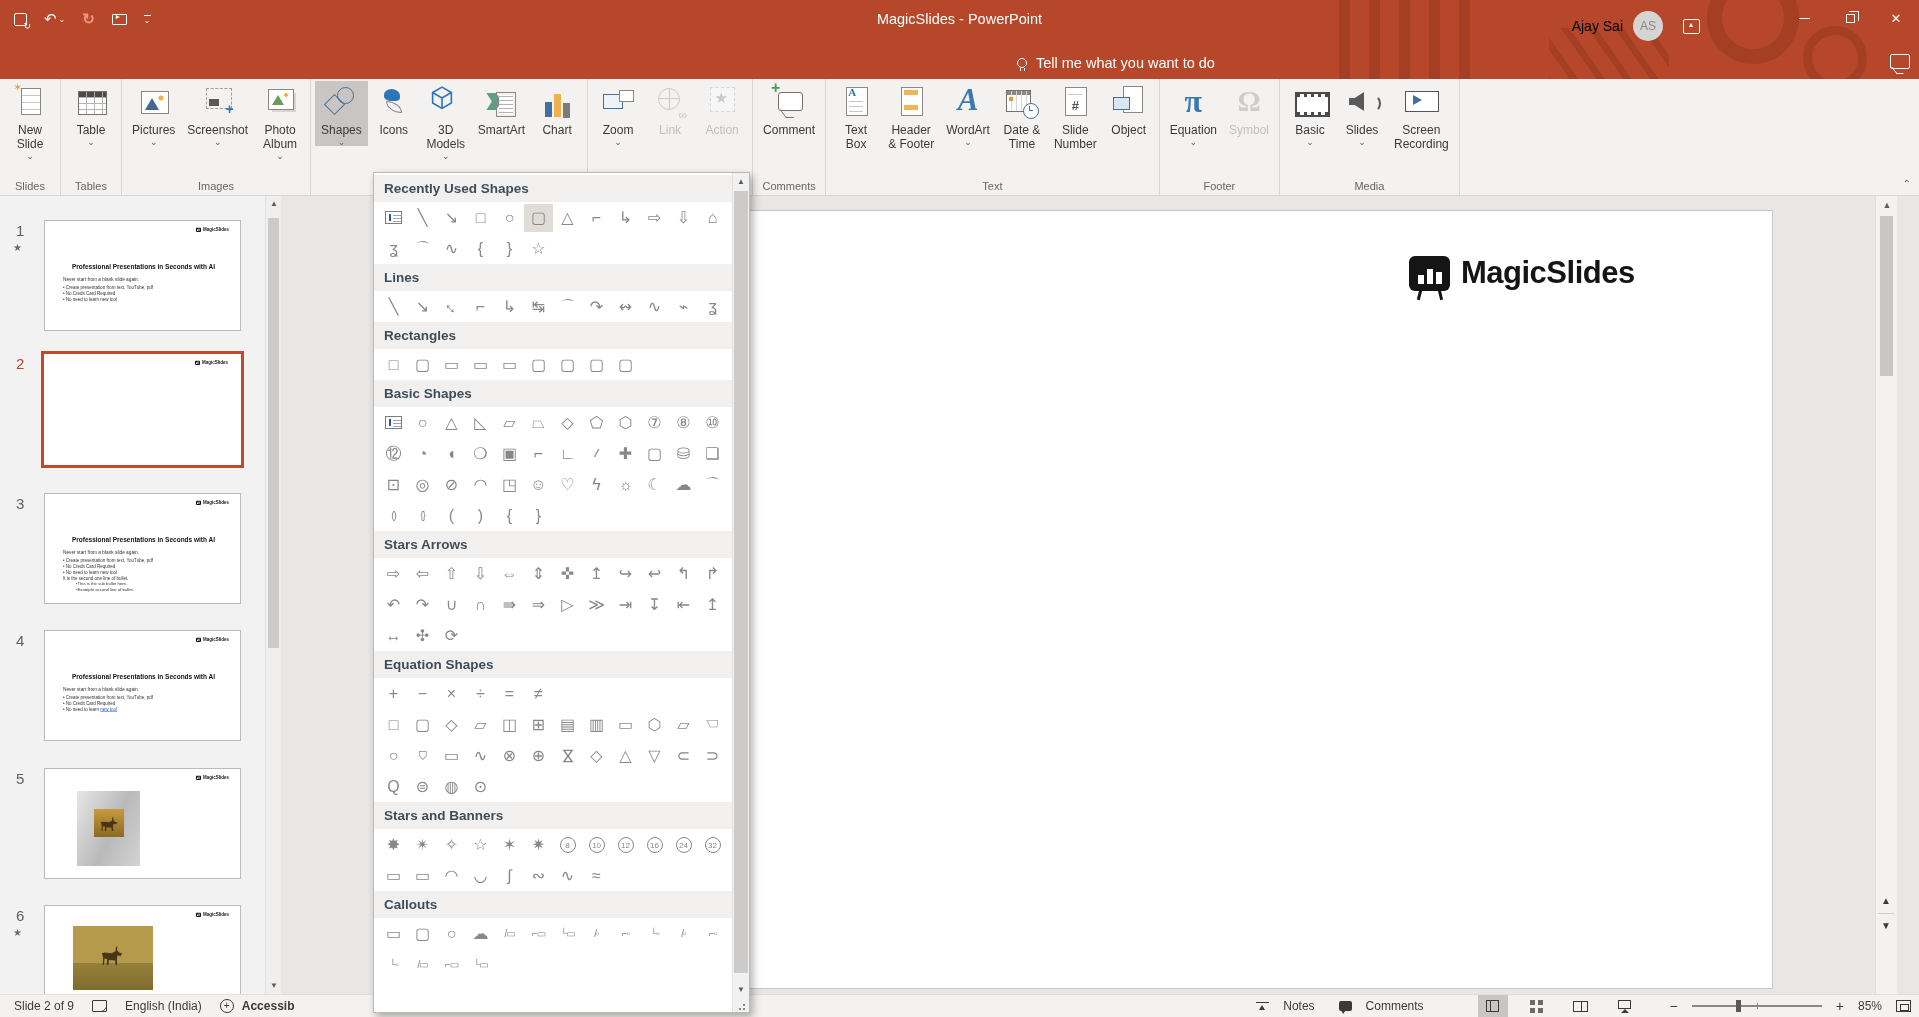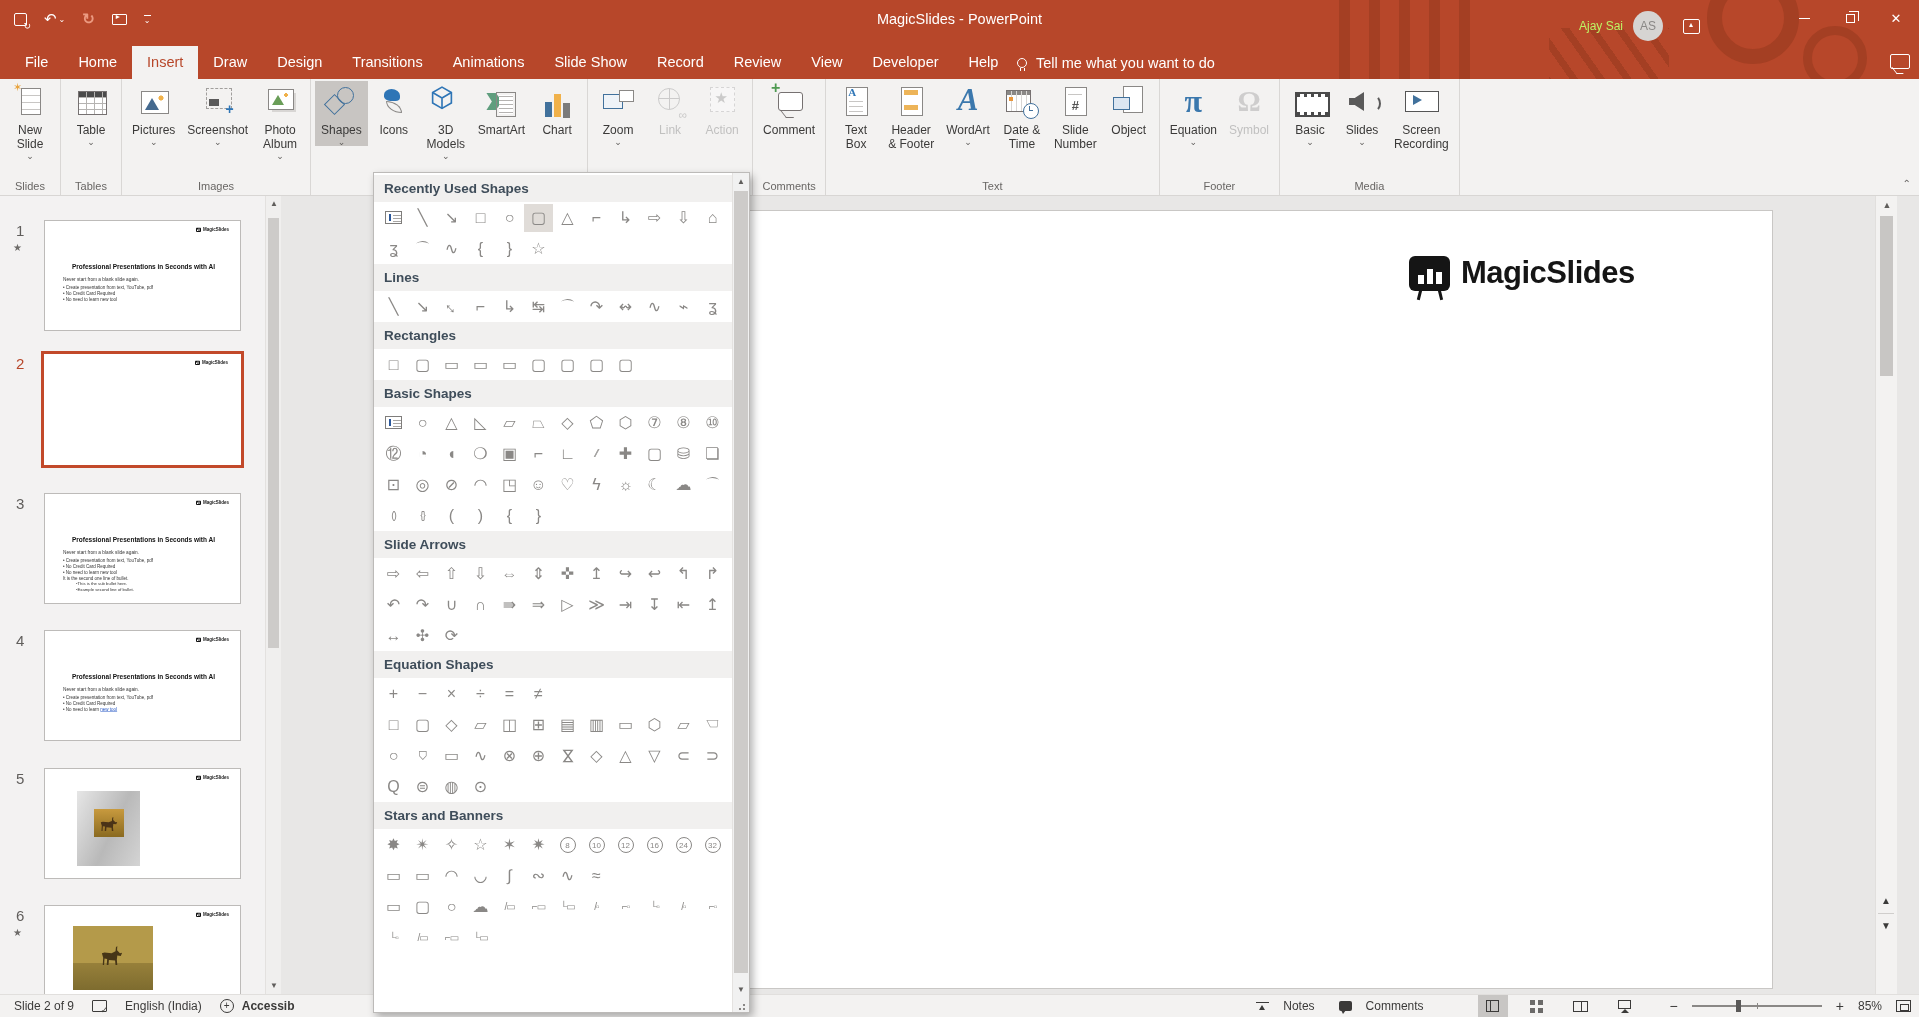--- a/index.html
+++ b/index.html
@@ -15,21 +15,21 @@
 .qat .qi{display:flex;align-items:center;color:#fff;font-size:15px}
 .qat .qbox{width:13px;height:13px;border:1.4px solid #fff;border-radius:2px;position:relative}
 .qat .qbox::after{content:"↻";position:absolute;right:-5px;bottom:-6px;font-size:9px}
 .qat .qshow{width:15px;height:11px;border:1.4px solid #fff;border-radius:1px;position:relative}
 .qat .qshow::after{content:"▸";position:absolute;left:3px;top:-3px;font-size:8px}
 .qat .qredo{color:#eb9a81;font-weight:700}
 .qat .qcaret{font-size:8px;margin-left:2px}
 .qat .qmore{border-top:1.5px solid #fff;padding-top:1px;font-size:8px;line-height:7px}
 .apptitle{position:absolute;left:50%;top:11px;transform:translateX(-50%);font-size:14.5px;color:#fff;white-space:nowrap}
 .userarea{position:absolute;right:210px;top:8px;display:flex;align-items:center;gap:10px}
-.username{font-size:12px;color:#bef264}
+.username{font-size:14px;color:#000000}
 .avatar{width:30px;height:30px;border-radius:50%;background:#d6d4d2;color:#8a8886;font-size:12px;display:flex;align-items:center;justify-content:center}
 .winbtns{position:absolute;right:0;top:0;display:flex;height:36px}
 .wbtn{width:46px;height:36px;display:flex;align-items:center;justify-content:center;color:#fff;font-size:13px}
 .wbtn .mini{display:block;width:11px;border-top:1.4px solid #fff}
 .wbtn .rest{display:block;width:9px;height:9px;border:1.2px solid #fff;position:relative}
 .wbtn .rest::before{content:"";position:absolute;left:2px;top:-4px;width:9px;height:9px;border:1.2px solid #fff;border-bottom:none;border-left:none}
 .rdo{width:17px;height:15px;border:1.3px solid #fff;border-radius:2px;position:relative;display:block}
 .rdo::after{content:"▴";position:absolute;left:50%;top:0;transform:translateX(-50%);font-size:8px}
 
 .tabrow{position:absolute;left:10px;top:46px;display:flex;align-items:flex-end;height:33px}
@@ -218,36 +218,20 @@
   </div>
   <div class="winbtns">
     <span class="wbtn">
         <span class="mini"></span>
       </span>
     <span class="wbtn">
         <span class="rest"></span>
       </span>
     <span class="wbtn">✕</span>
   </div>
-  <div class="tabrow">
-
-  <div class="tab">File</div>
-      <div class="tab">Home</div>
-      <div class="tab active">Insert</div>
-      <div class="tab">Draw</div>
-      <div class="tab">Design</div>
-      <div class="tab">Transitions</div>
-      <div class="tab">Animations</div>
-      <div class="tab">Slide Show</div>
-      <div class="tab">Record</div>
-      <div class="tab">Review</div>
-      <div class="tab">View</div>
-      <div class="tab">Developer</div>
-      <div class="tab">Help</div>
-    </div>
   <div class="tellme" id="tellme" style="position:absolute;left:991px;top:46px">
     <span class="bulb"></span>
     <span>Tell me what you want to do</span>
   </div>
   <span class="tb-comment"></span>
 </div>
 
 <div class="ribbon" id="ribbon">
     <div class="rgroup">
       <div class="rrow">
@@ -798,21 +782,21 @@
         <span class="shp" data-shape="right-bracket">
           <span class="g">)</span>
         </span>
         <span class="shp" data-shape="left-brace">
           <span class="g">{</span>
         </span>
         <span class="shp" data-shape="right-brace">
           <span class="g">}</span>
         </span>
       </div>
-      <div class="sechdr">Slide Arrows</div>
+      <div class="sechdr">Stars Arrows</div>
       <div class="srow">
         <span class="shp" data-shape="arrow-right">
           <span class="g">⇨</span>
         </span>
         <span class="shp" data-shape="arrow-left">
           <span class="g">⇦</span>
         </span>
         <span class="shp" data-shape="arrow-up">
           <span class="g">⇧</span>
         </span>
@@ -1062,20 +1046,21 @@
         <span class="shp" data-shape="horizontal-scroll">
           <span class="g">∾</span>
         </span>
         <span class="shp" data-shape="wave">
           <span class="g">∿</span>
         </span>
         <span class="shp" data-shape="double-wave">
           <span class="g">≈</span>
         </span>
       </div>
+      <div class="sechdr">Callouts</div>
       <div class="srow">
         <span class="shp" data-shape="callout-rect">
           <span class="g">▭</span>
         </span>
         <span class="shp" data-shape="callout-rounded-rect">
           <span class="g">▢</span>
         </span>
         <span class="shp" data-shape="callout-oval">
           <span class="g">○</span>
         </span>

